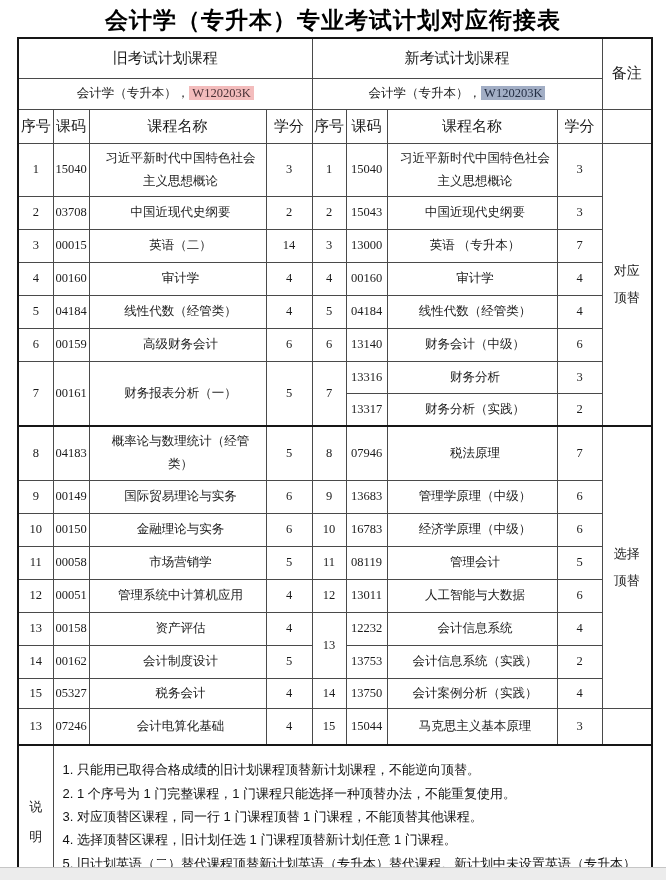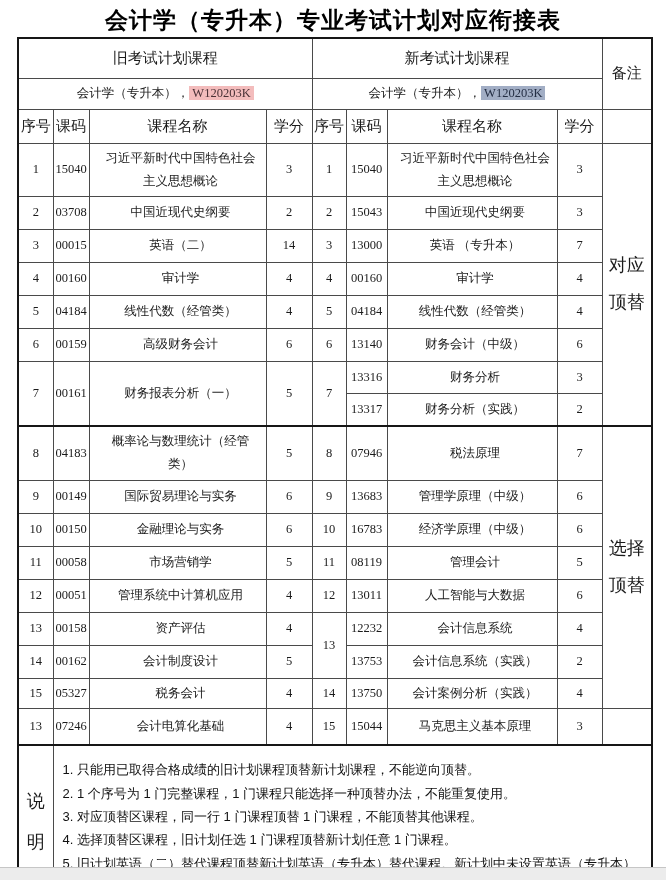--- a/index.html
+++ b/index.html
@@ -17,21 +17,21 @@
     border-collapse:collapse;table-layout:fixed;
     border:2px solid #161616;
   }
   td{
     border:1px solid #4a4a4a;text-align:center;vertical-align:middle;
     font-size:12.5px;padding:0;overflow:hidden;
   }
   td.hd{font-family:"Liberation Sans",sans-serif;font-size:15px;}
   td.name{text-align:center;padding:3px 4px 3px 10px;line-height:1.85;}
   tr.thick td{border-top:2px solid #161616;}
-  td.vlabel{font-family:"Liberation Sans",sans-serif;font-size:18px;}
+  td.vlabel{font-family:"Liberation Sans",sans-serif;font-size:13px;}
   td.vlabel .wrap2{display:inline-block;width:2.15em;line-height:2.1;word-break:break-all;}
   td.vlabel .wrap1{display:inline-block;width:1.2em;line-height:2.3;word-break:break-all;}
   .code-hl-old{background:#f3bcbc;color:#4a3136;padding:0 3px;}
   .code-hl-new{background:#a2aec5;color:#242e44;padding:0 3px;}
   td.notes{
     text-align:left;vertical-align:top;padding:12px 14px 0 9px;
     font-family:"Liberation Sans",sans-serif;font-size:13px;line-height:1.8;color:#111;
   }
   .graybar{
     position:absolute;left:0;top:867px;width:666px;height:13px;

